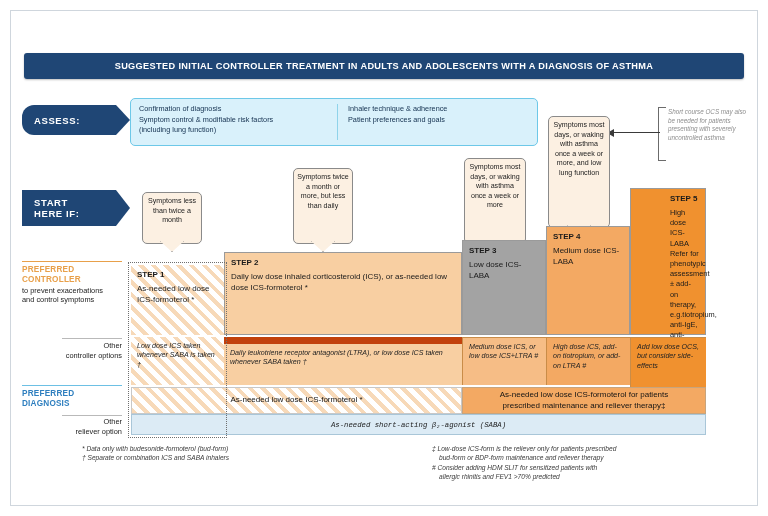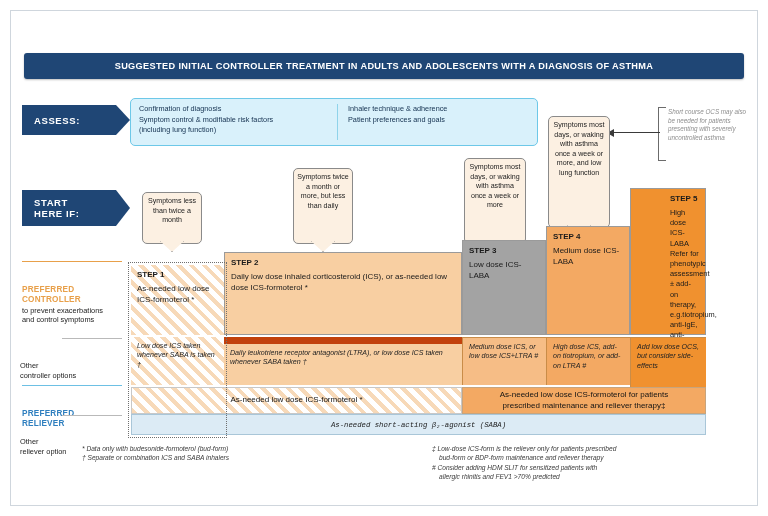--- a/index.html
+++ b/index.html
@@ -29,21 +29,21 @@
   }
 
   
   .tag{
     position:absolute;background:#1f4675;color:#fff;
     font-size:9.5px;font-weight:bold;letter-spacing:.6px;
     display:flex;align-items:center;padding-left:12px;
     clip-path:polygon(0 0, calc(100% - 14px) 0, 100% 50%, calc(100% - 14px) 100%, 0 100%);
     line-height:11px;
   }
-  #tag-assess{left:22px;top:105px;width:96px;height:30px;}
+  #tag-assess{left:22px;top:105px;width:96px;height:30px;border-radius:12px;}
   #tag-start{left:22px;top:190px;width:96px;height:36px;}
 
   
   .assess-panel{
     position:absolute;left:130px;top:98px;width:408px;height:48px;
     background:#d9f1fb;border:1px solid #6dc8e8;border-radius:5px;
     display:flex;box-sizing:border-box;padding:5px 8px;
   }
   .assess-col{font-size:7.3px;line-height:10.6px;color:#13304f;}
   .assess-col.c1{width:192px;padding-right:6px;}
@@ -82,24 +82,24 @@
   .ocs-arrow{
     position:absolute;left:608px;top:132px;width:52px;height:1px;background:#3a3a3a;
   }
   .ocs-arrow::before{
     content:"";position:absolute;left:-1px;top:-3.5px;
     border-top:4px solid transparent;border-bottom:4px solid transparent;
     border-right:7px solid #3a3a3a;
   }
 
   
-  .rowlabel{position:absolute;text-align:left;margin-top:20px;}
+  .rowlabel{position:absolute;text-align:left;}
   .rowlabel .hd{font-size:8.2px;font-weight:bold;line-height:10.4px;letter-spacing:.2px;}
   .rowlabel .sub{font-size:7.4px;line-height:9.6px;color:#1c1c1c;}
-  .rowlabel.right{}
+  .rowlabel.right{text-align:right;}
   .rowlabel .ital{font-size:7.4px;line-height:9.6px;font-style:normal;color:#1c1c1c;}
   .rule{position:absolute;height:1px;}
 
   
   .stepbox{position:absolute;box-sizing:border-box;border:1px solid #9a9a9a;}
   .stepbox .sname{font-size:8px;font-weight:bold;color:#1a1a1a;display:block;margin-bottom:5px;}
   .stepbox .sbody{font-size:8px;line-height:10.8px;color:#1a1a1a;display:block;}
   .stepbox.s5 .sbody{font-size:7.4px;line-height:10.2px;}
   .pad{padding:5px 6px;}
 
@@ -187,21 +187,21 @@
 
   <div class="rule" style="left:62px;top:338px;width:60px;background:#b9b9b9;"></div>
   <div class="rowlabel right" style="left:20px;top:341px;width:102px;">
     <div class="ital">Other</div>
     <div class="ital">controller options</div>
   </div>
 
   <div class="rule" style="left:22px;top:385px;width:100px;background:#6dc0e4;"></div>
   <div class="rowlabel" style="left:22px;top:389px;width:108px;">
     <div class="hd" style="color:#2f7fbf;">PREFERRED</div>
-    <div class="hd" style="color:#2f7fbf;">RELIEVER</div>
+    <div class="hd" style="color:#2f7fbf;">DIAGNOSIS</div>
   </div>
 
   <div class="rule" style="left:62px;top:415px;width:60px;background:#b9b9b9;"></div>
   <div class="rowlabel right" style="left:20px;top:417px;width:102px;">
     <div class="ital">Other</div>
     <div class="ital">reliever option</div>
   </div>
 
   <div class="stepbox hatch pad" style="left:131px;top:265px;width:93px;height:70px;border:none;">
     <span class="sname">STEP 1</span>

